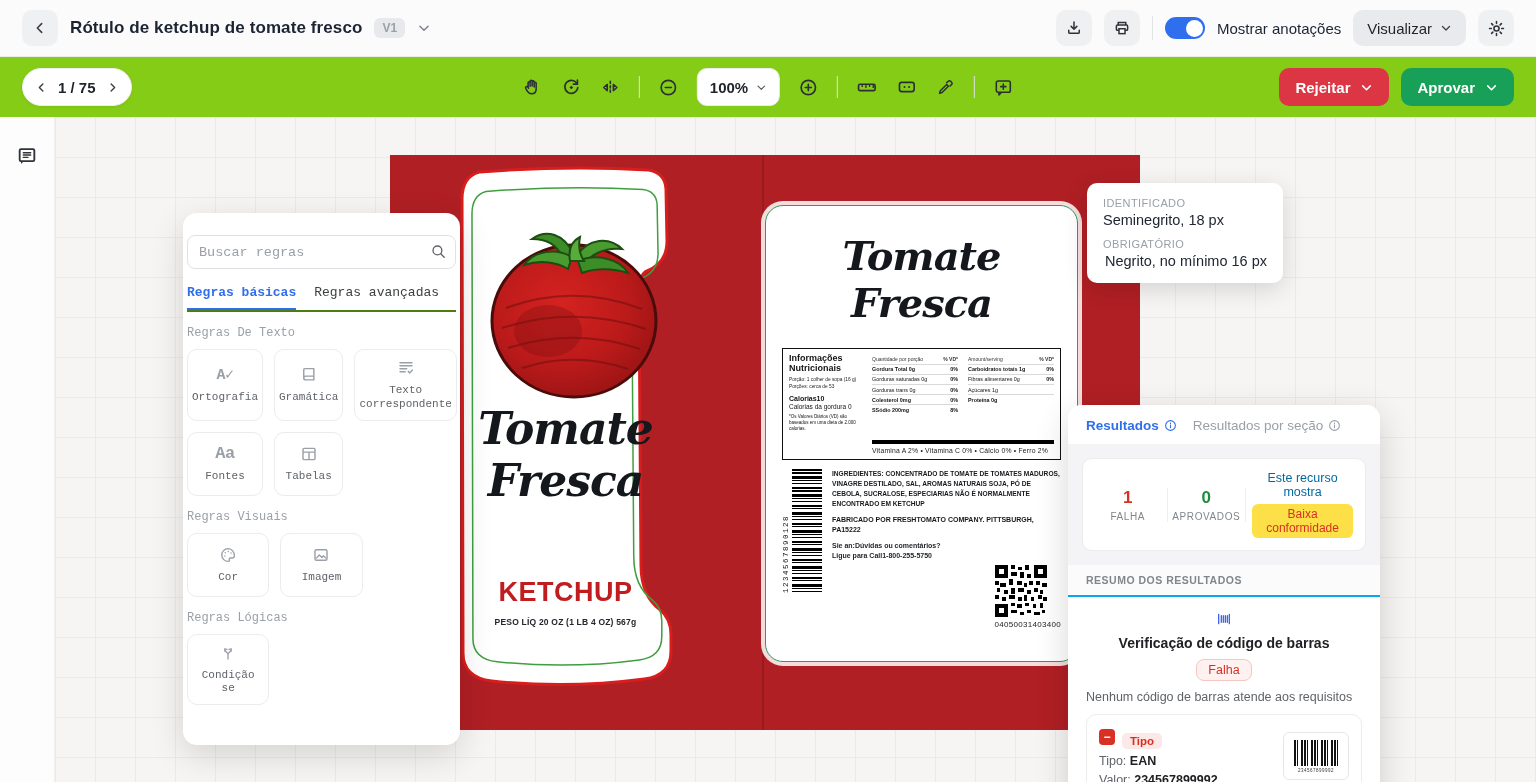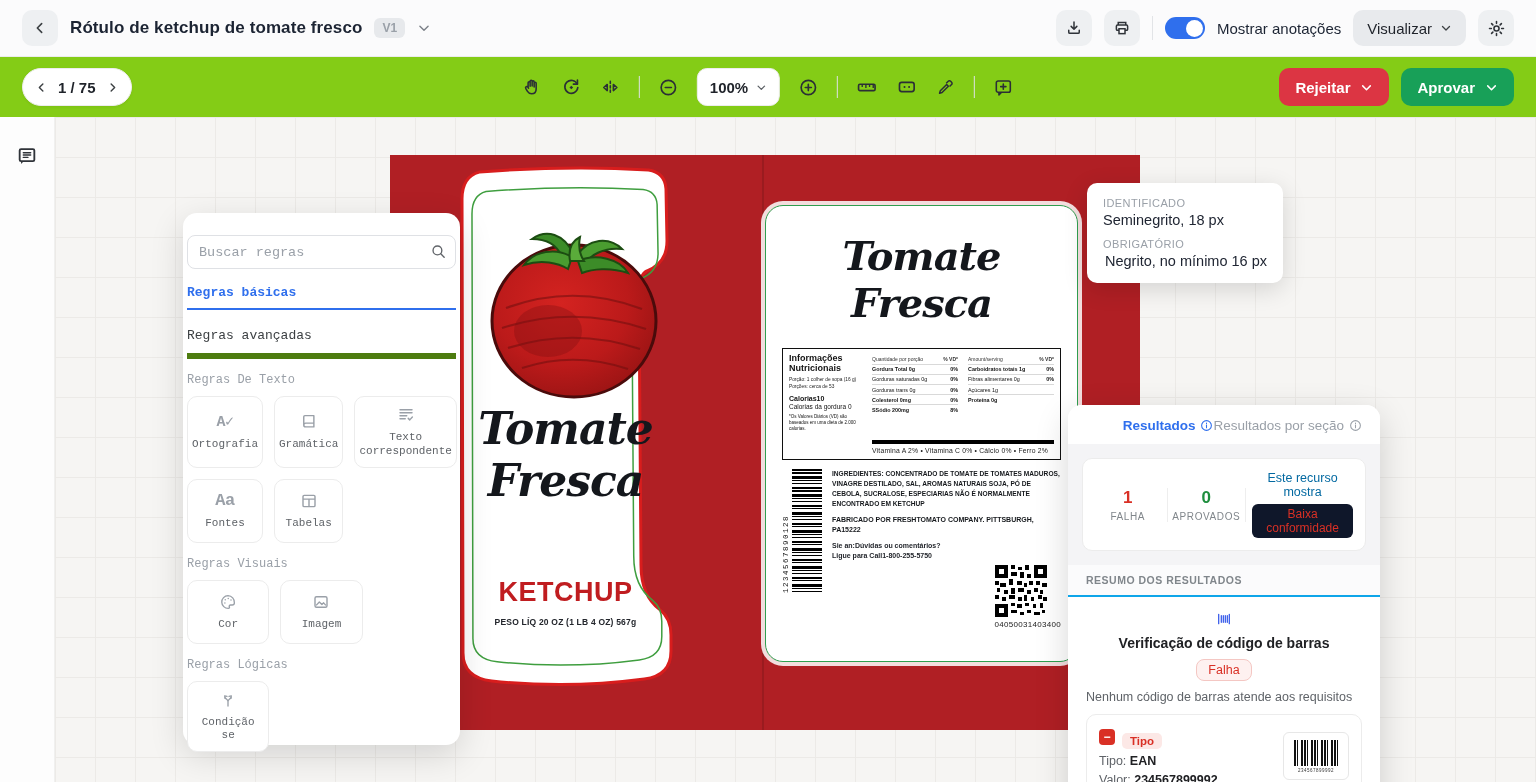--- a/index.html
+++ b/index.html
@@ -90,45 +90,45 @@
   .tip-label { font-size:11px; color:#9aa0a8; letter-spacing:.4px; }
   .tip-value { font-size:14.5px; color:#202633; margin:3px 0 10px; }
   .tip-value:last-child { margin-bottom:0;text-align:right; }
 
   
   .rules-panel { position:absolute; left:128px; top:96px; width:277px; height:532px; background:#fff; border-radius:14px; box-shadow:0 10px 34px rgba(0,0,0,.14); z-index:3; padding:22px 4px 0;font-family:Liberation Mono, monospace; }
   .search-box { position:relative; }
   .search-box input { width:100%; height:34px; border:1px solid #dfe1e5; border-radius:8px; padding:0 30px 0 11px; font-size:13.5px; color:#202124; font-family:inherit; outline:none; }
   .search-box input::placeholder { color:#9aa0a8; }
   .search-box .sicon { position:absolute; right:9px; top:8px; color:#5f6368; }
-  .rtabs { display:flex; gap:18px; margin-top:16px; border-bottom:6px solid #4d7c0f;flex-direction:column; }
+  .rtabs { display:flex; gap:18px; margin-top:16px; border-bottom:2px solid #4d7c0f; }
   .rtab { font-size:13px; padding-bottom:8px; cursor:pointer; color:#3c4043; border-bottom:2.5px solid transparent; }
   .rtab.active { color:#2f6fed; font-weight:bold; border-bottom-color:#2f6fed; }
   .rsec-title { font-size:12px; color:#9aa0a8; margin:14px 0 9px; }
   .rgrid { display:grid; grid-template-columns:repeat(3,1fr); gap:11px; }
   .rtile { border:1px solid #ececec; border-radius:10px; min-height:64px; display:flex; flex-direction:column; align-items:center; justify-content:center; gap:6px; padding:8px 4px; cursor:pointer; background:#fff; }
   .rtile .ric { color:#9aa0a8; height:20px; display:flex; align-items:center; }
   .rtile .rlabel { font-size:11px; color:#5f6368; text-align:center; line-height:1.25; }
   .aa-ic { font-size:15px; font-weight:bold; color:#9aa0a8; letter-spacing:-.5px; }
 
   
   .results-panel { position:absolute; left:1013px; top:288px; width:312px; background:#fff; border-radius:14px; box-shadow:0 10px 34px rgba(0,0,0,.16); z-index:4; overflow:hidden; }
-  .res-tabs { display:flex; align-items:center; padding:13px 18px 11px; background:#fff;justify-content:flex-end; }
+  .res-tabs { display:flex; align-items:center; gap:16px; padding:13px 18px 11px; background:#fff; }
   .res-tab { font-size:13.5px; display:flex; align-items:center; gap:5px; cursor:pointer; color:#9aa0a8; }
   .res-tab.active { color:#2f6fed; font-weight:bold; }
   .res-stats-wrap { background:#f4f4f6; padding:14px; }
   .stats-card { background:#fff; border:1px solid #ececec; border-radius:10px; display:flex; align-items:center; padding:12px 6px; }
   .stat { flex:1; text-align:center; border-right:1px solid #eeeeee; padding:0 4px; }
   .stat-num { font-size:17px; font-weight:bold; }
   .stat-num.fail { color:#d93025; }
   .stat-num.ok { color:#1e8e3e; }
   .stat-label { font-size:10px; color:#80868b; letter-spacing:.6px; margin-top:3px; }
   .stat-note { flex:1.45; text-align:center; padding:0 6px; }
   .stat-note-text { font-size:12.5px; color:#0369a1; }
-  .low-badge { display:inline-block; margin-top:5px; background:#0f172a; color:#d93025; font-size:12px; border-radius:6px; padding:3px 8px; }
+  .low-badge { display:inline-block; margin-top:5px; background:#fde047; color:#d93025; font-size:12px; border-radius:6px; padding:3px 8px; }
   .res-summary-hd { font-size:10.5px; font-weight:bold; letter-spacing:.5px; color:#80868b; padding:9px 18px; border-bottom:2px solid #0ea5e9; background:#fbfbfc; }
   .res-body { padding:14px 18px 16px; }
   .check-row { display:flex; align-items:center; gap:8px;flex-direction:column; }
   .check-title { font-size:14px; font-weight:bold; color:#202124; flex:1; }
   .fail-pill { font-size:12.5px; color:#d93025; background:#fef1f0; border:1px solid #f4c7c3; border-radius:8px; padding:3px 11px; }
   .check-msg { font-size:12.5px; color:#5f6368; margin-top:9px; }
   .issue-card { border:1px solid #ececec; border-radius:10px; margin-top:10px; padding:10px 12px; display:flex; gap:8px; }
   .issue-main { flex:1; }
   .issue-top { display:flex; align-items:center; gap:7px; }
   .tipo-badge { background:#fce8e6; color:#d93025; font-size:11.5px; font-weight:bold; border-radius:5px; padding:2px 8px;margin-top:8px; }

